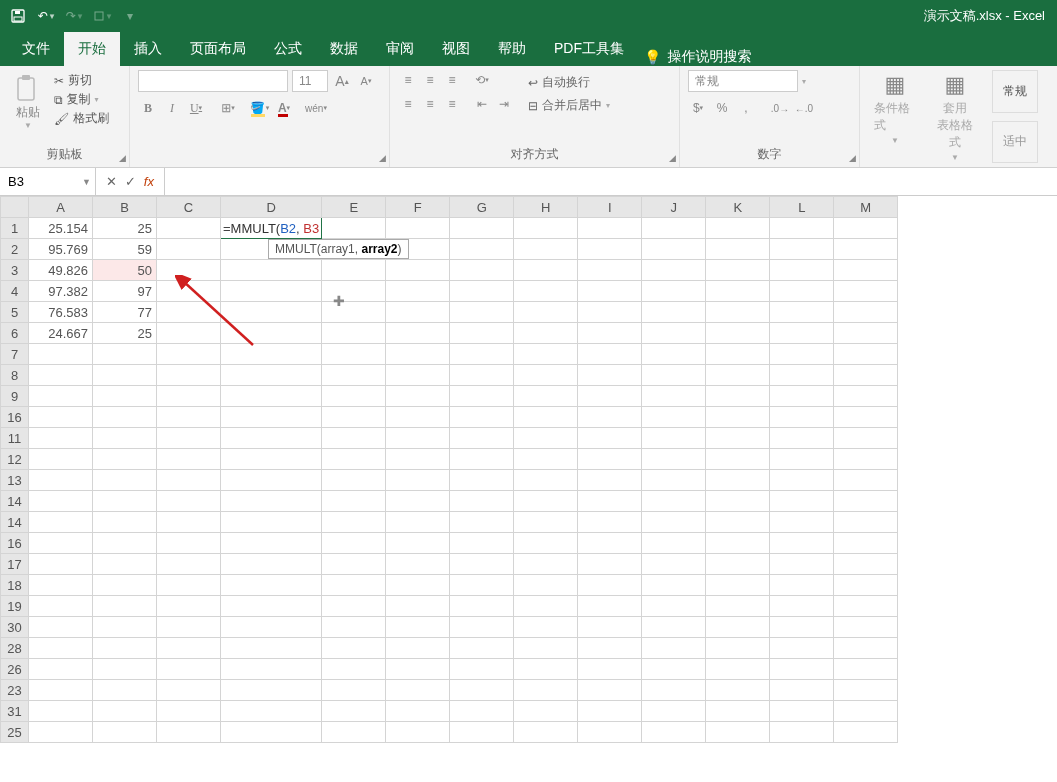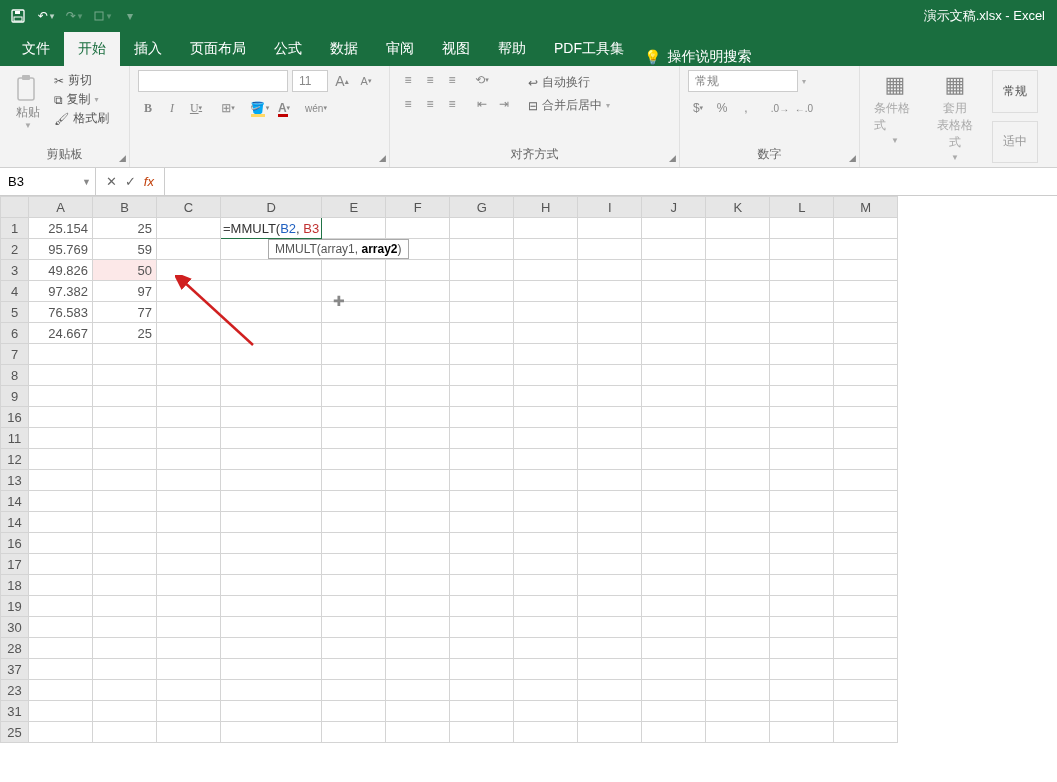--- a/index.html
+++ b/index.html
@@ -661,21 +661,21 @@
           <td class="cell"></td>
           <td class="cell"></td>
           <td class="cell"></td>
           <td class="cell"></td>
           <td class="cell"></td>
           <td class="cell"></td>
         </tr>
       </tbody>
       <tbody>
         <tr>
-          <th class="row-h">37</th>
+          <th class="row-h">26</th>
           <td class="cell"></td>
           <td class="cell"></td>
           <td class="cell"></td>
           <td class="cell col-D"></td>
           <td class="cell"></td>
           <td class="cell"></td>
           <td class="cell"></td>
           <td class="cell"></td>
           <td class="cell"></td>
           <td class="cell"></td>

